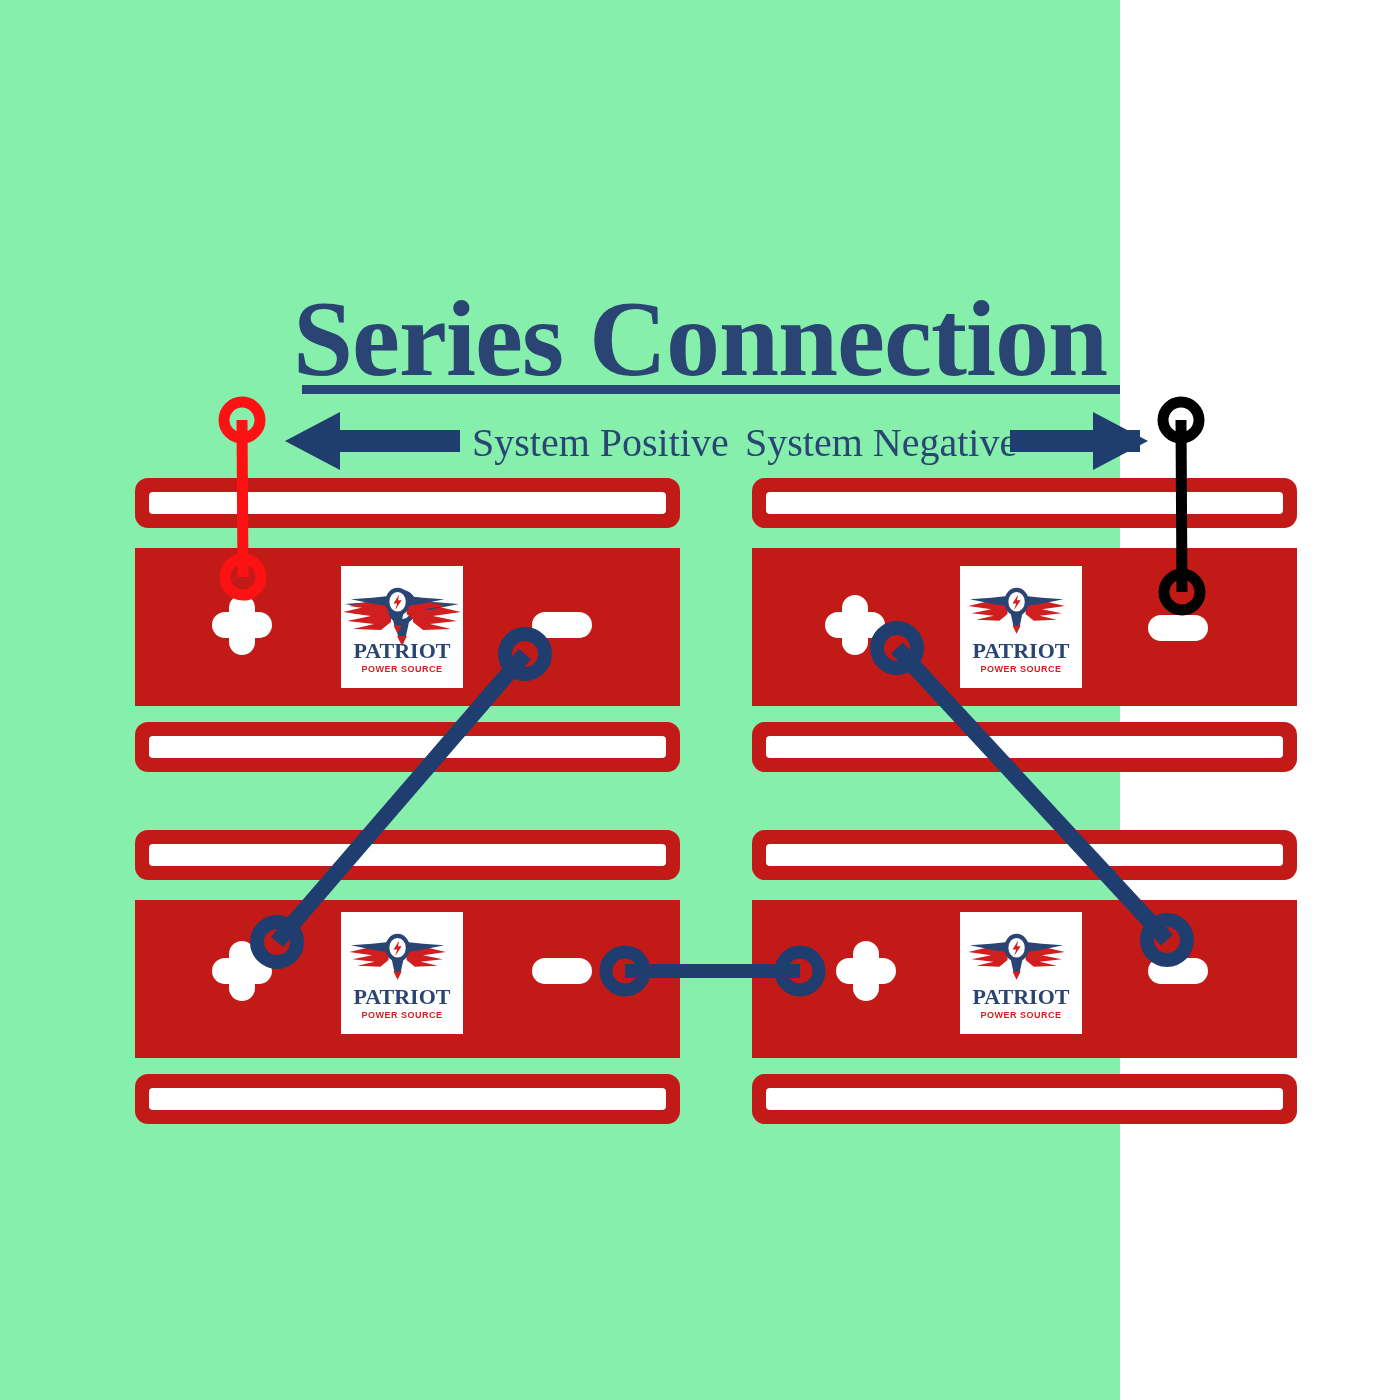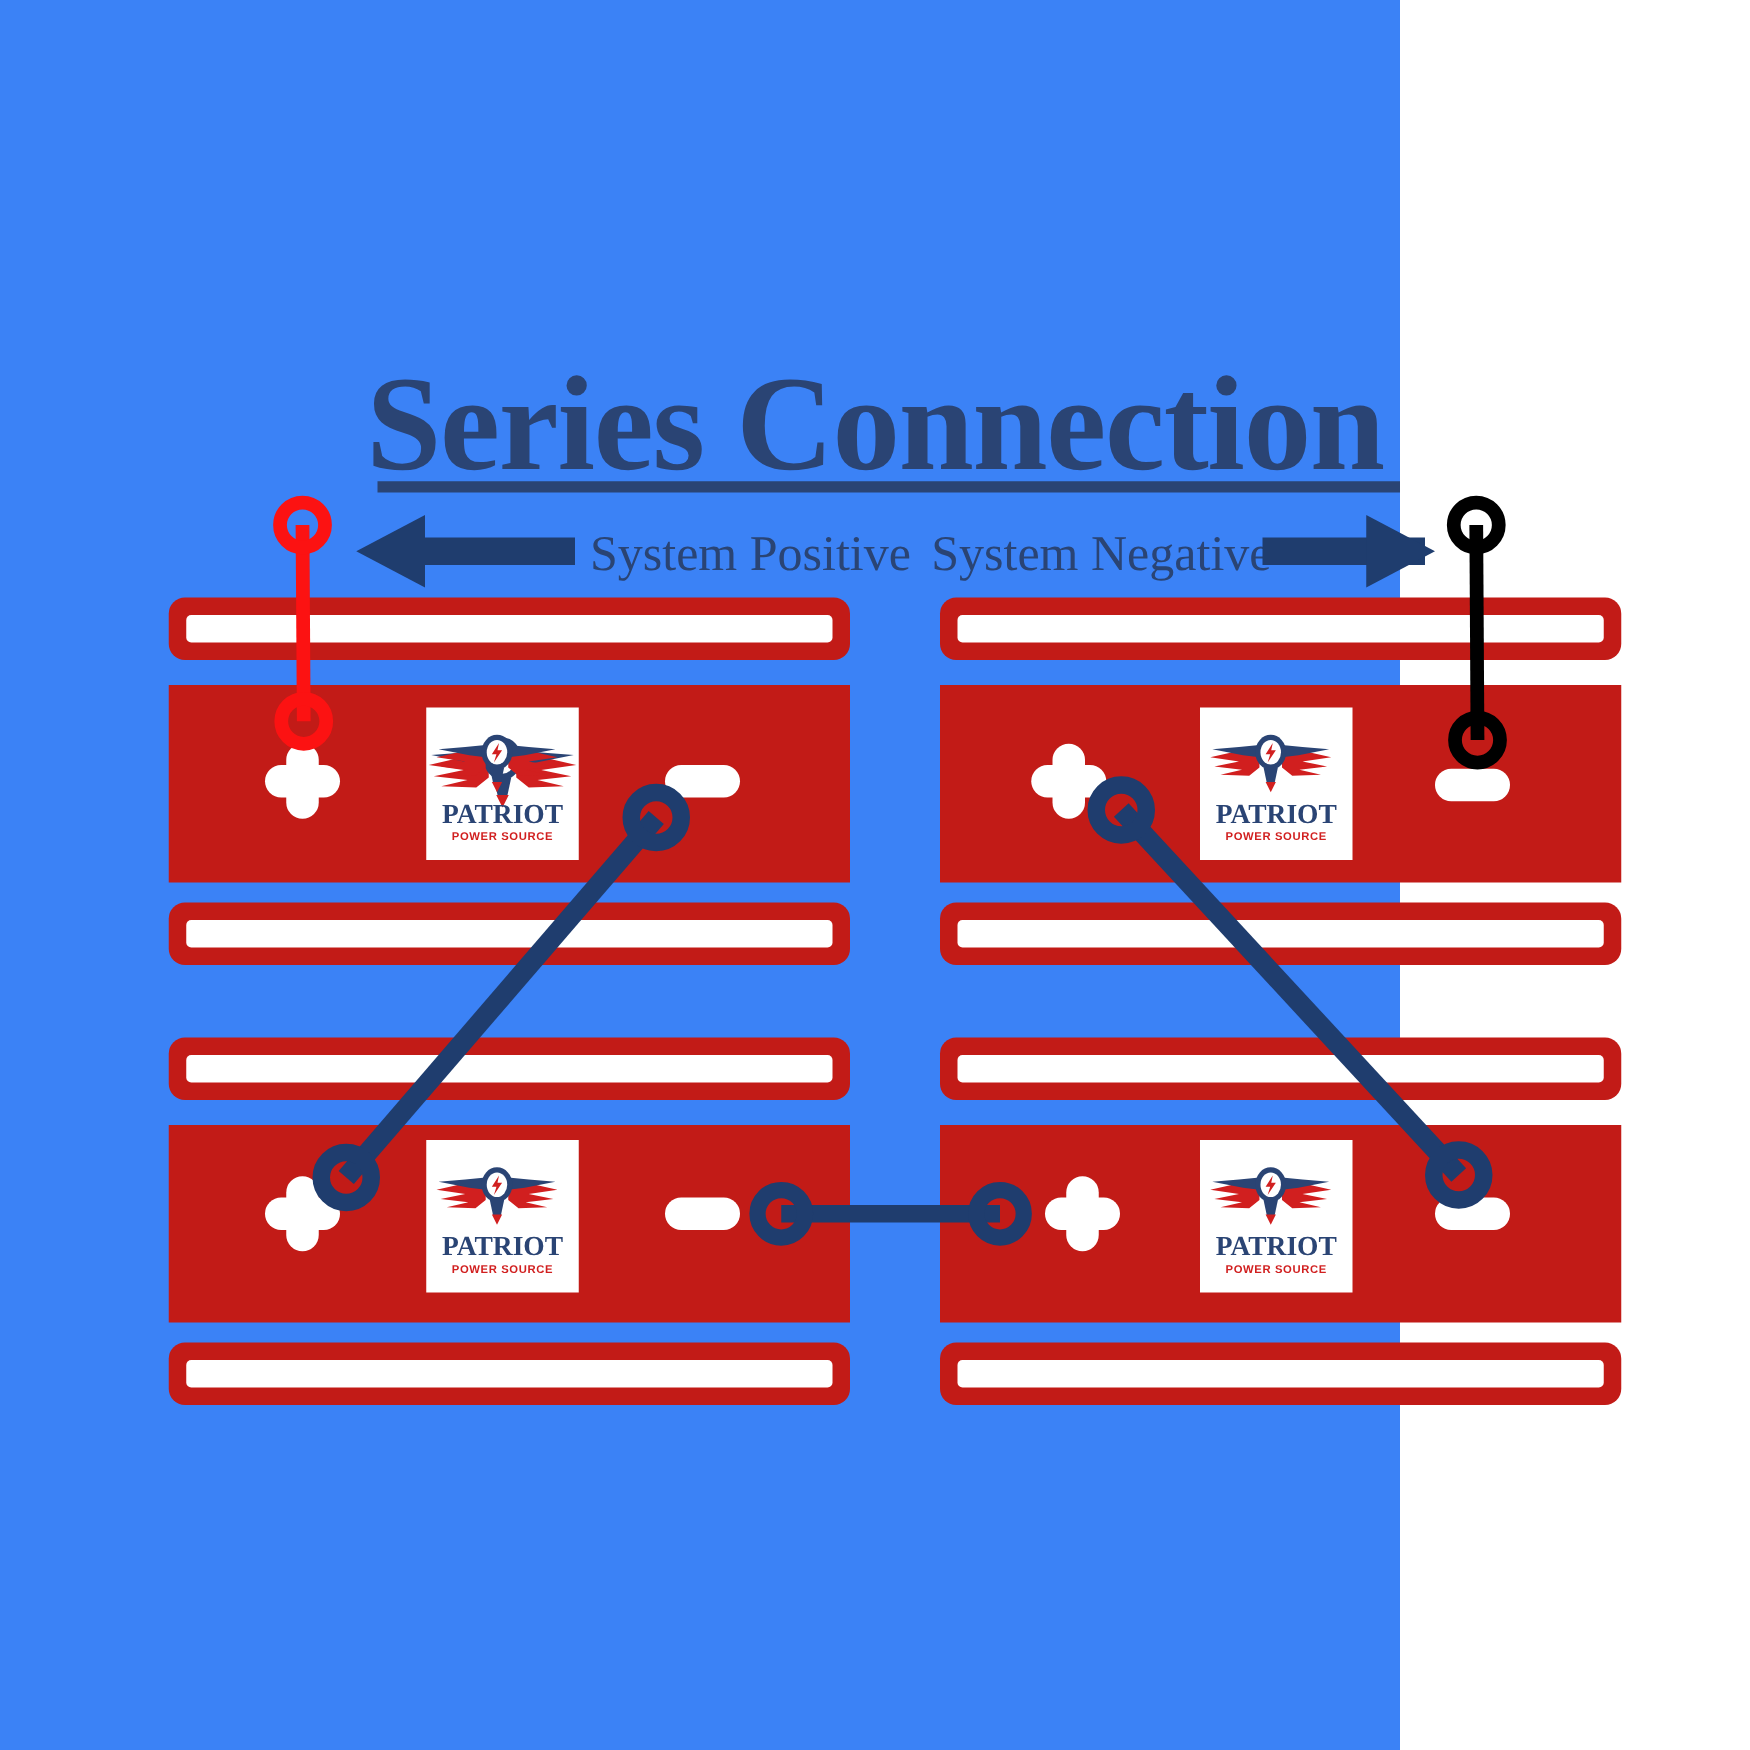--- a/index.html
+++ b/index.html
@@ -11,21 +11,21 @@
   body {
     width: 1400px;
     height: 1400px;
     overflow: hidden;
     font-family: "Liberation Serif", serif;
   }
   #stage {
     position: relative;
     width: 1120px;
     height: 1400px;
-    background: #3b82f6;
+    background: #86efac;
   }
   #stage svg {
     position: absolute;
     left: 0;
     top: 0;
     display: block;
   }
   .title-text {
     font-family: "Liberation Serif", serif;
     font-weight: bold;

